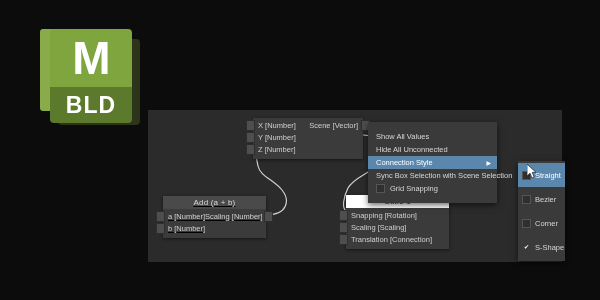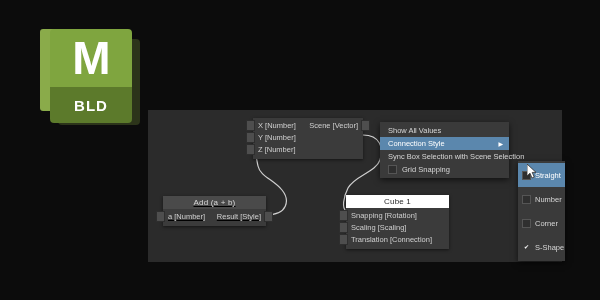--- a/index.html
+++ b/index.html
@@ -31,21 +31,21 @@
   }
   .logo .mark{
     position:absolute;left:10px;top:0px;width:82px;height:66px;
     display:flex;align-items:center;justify-content:center;
     color:#fff;font-size:46px;font-weight:bold;line-height:1;
     font-family:"Liberation Sans",sans-serif;letter-spacing:-1px;
   }
   .logo .sub{
     position:absolute;left:10px;top:62px;width:82px;height:36px;
     display:flex;align-items:center;justify-content:center;
-    color:#fff;font-size:15px;font-weight:bold;letter-spacing:1px;
+    color:#fff;font-size:23px;font-weight:bold;letter-spacing:1px;
   }
 
   
   .canvas{
     position:absolute;left:148px;top:110px;width:414px;height:152px;
     background:#2b2b2b;overflow:hidden;
   }
   .wires{position:absolute;left:0;top:0;width:414px;height:152px;pointer-events:none;}
 
   
@@ -66,23 +66,23 @@
   
   .port{
     position:absolute;width:7px;height:9px;background:#4e4e4e;
     border:1px solid #2e2e2e;
   }
   .port.left{left:-7px;}
   .port.right{right:-7px;}
 
   
   .menu{
-    position:absolute;left:380px;top:122px;width:129px;
+    position:absolute;left:368px;top:122px;width:129px;
     background:#3a3a3a;box-shadow:0 2px 6px rgba(0,0,0,.6);
-    padding:2px 0;z-index:30;
+    padding:8px 0;z-index:30;
   }
   .menu .item{
     display:flex;align-items:center;font-size:7.5px;color:#d6d6d6;
     height:13px;padding:0 6px 0 8px;white-space:nowrap;position:relative;
   }
   .menu .item.sel{background:#5b87ad;color:#fff;}
   .menu .item .arrow{position:absolute;right:6px;font-size:6px;line-height:1;}
   .menu .item .box{
     width:7px;height:7px;background:#2f2f2f;border:1px solid #555;
     margin-right:5px;flex:0 0 auto;
@@ -151,22 +151,26 @@
         </div>
       </div>
     </div>
 
     <div class="node" style="left:15px;top:86px;width:103px;text-decoration:underline;">
       <div class="title">Add (a + b)</div>
       <div class="rows">
         <div class="row">
           <span class="port left"></span>
           <span class="in">a [Number]</span>
-          <span class="out">Result [Style]</span>
+          <span class="out">Scaling [Number]</span>
           <span class="port right"></span>
+        </div>
+        <div class="row">
+          <span class="port left"></span>
+          <span class="in">b [Number]</span>
         </div>
       </div>
     </div>
 
     <div class="node light" style="left:198px;top:85px;width:103px;">
       <div class="title">Cube 1</div>
       <div class="rows">
         <div class="row">
           <span class="port left"></span>
           <span class="in">Snapping [Rotation]</span>
@@ -181,41 +185,44 @@
         </div>
       </div>
     </div>
 
   </div>
 
   <div class="menu">
     <div class="item">
       <span>Show All Values</span>
     </div>
+    <div class="item">
+      <span>Hide All Unconnected</span>
+    </div>
     <div class="item sel">
       <span>Connection Style</span>
       <span class="arrow">▶</span>
     </div>
     <div class="item">
       <span>Sync Box Selection with Scene Selection</span>
     </div>
     <div class="item">
       <span class="box"></span>
       <span>Grid Snapping</span>
     </div>
   </div>
 
   <div class="submenu">
     <div class="item sel">
       <span class="box"></span>
       <span>Straight</span>
     </div>
     <div class="item">
       <span class="box"></span>
-      <span>Number</span>
+      <span>Bezier</span>
     </div>
     <div class="item">
       <span class="box"></span>
       <span>Corner</span>
     </div>
     <div class="item">
       <span class="box checked">✔</span>
       <span>S-Shape</span>
     </div>
   </div>

